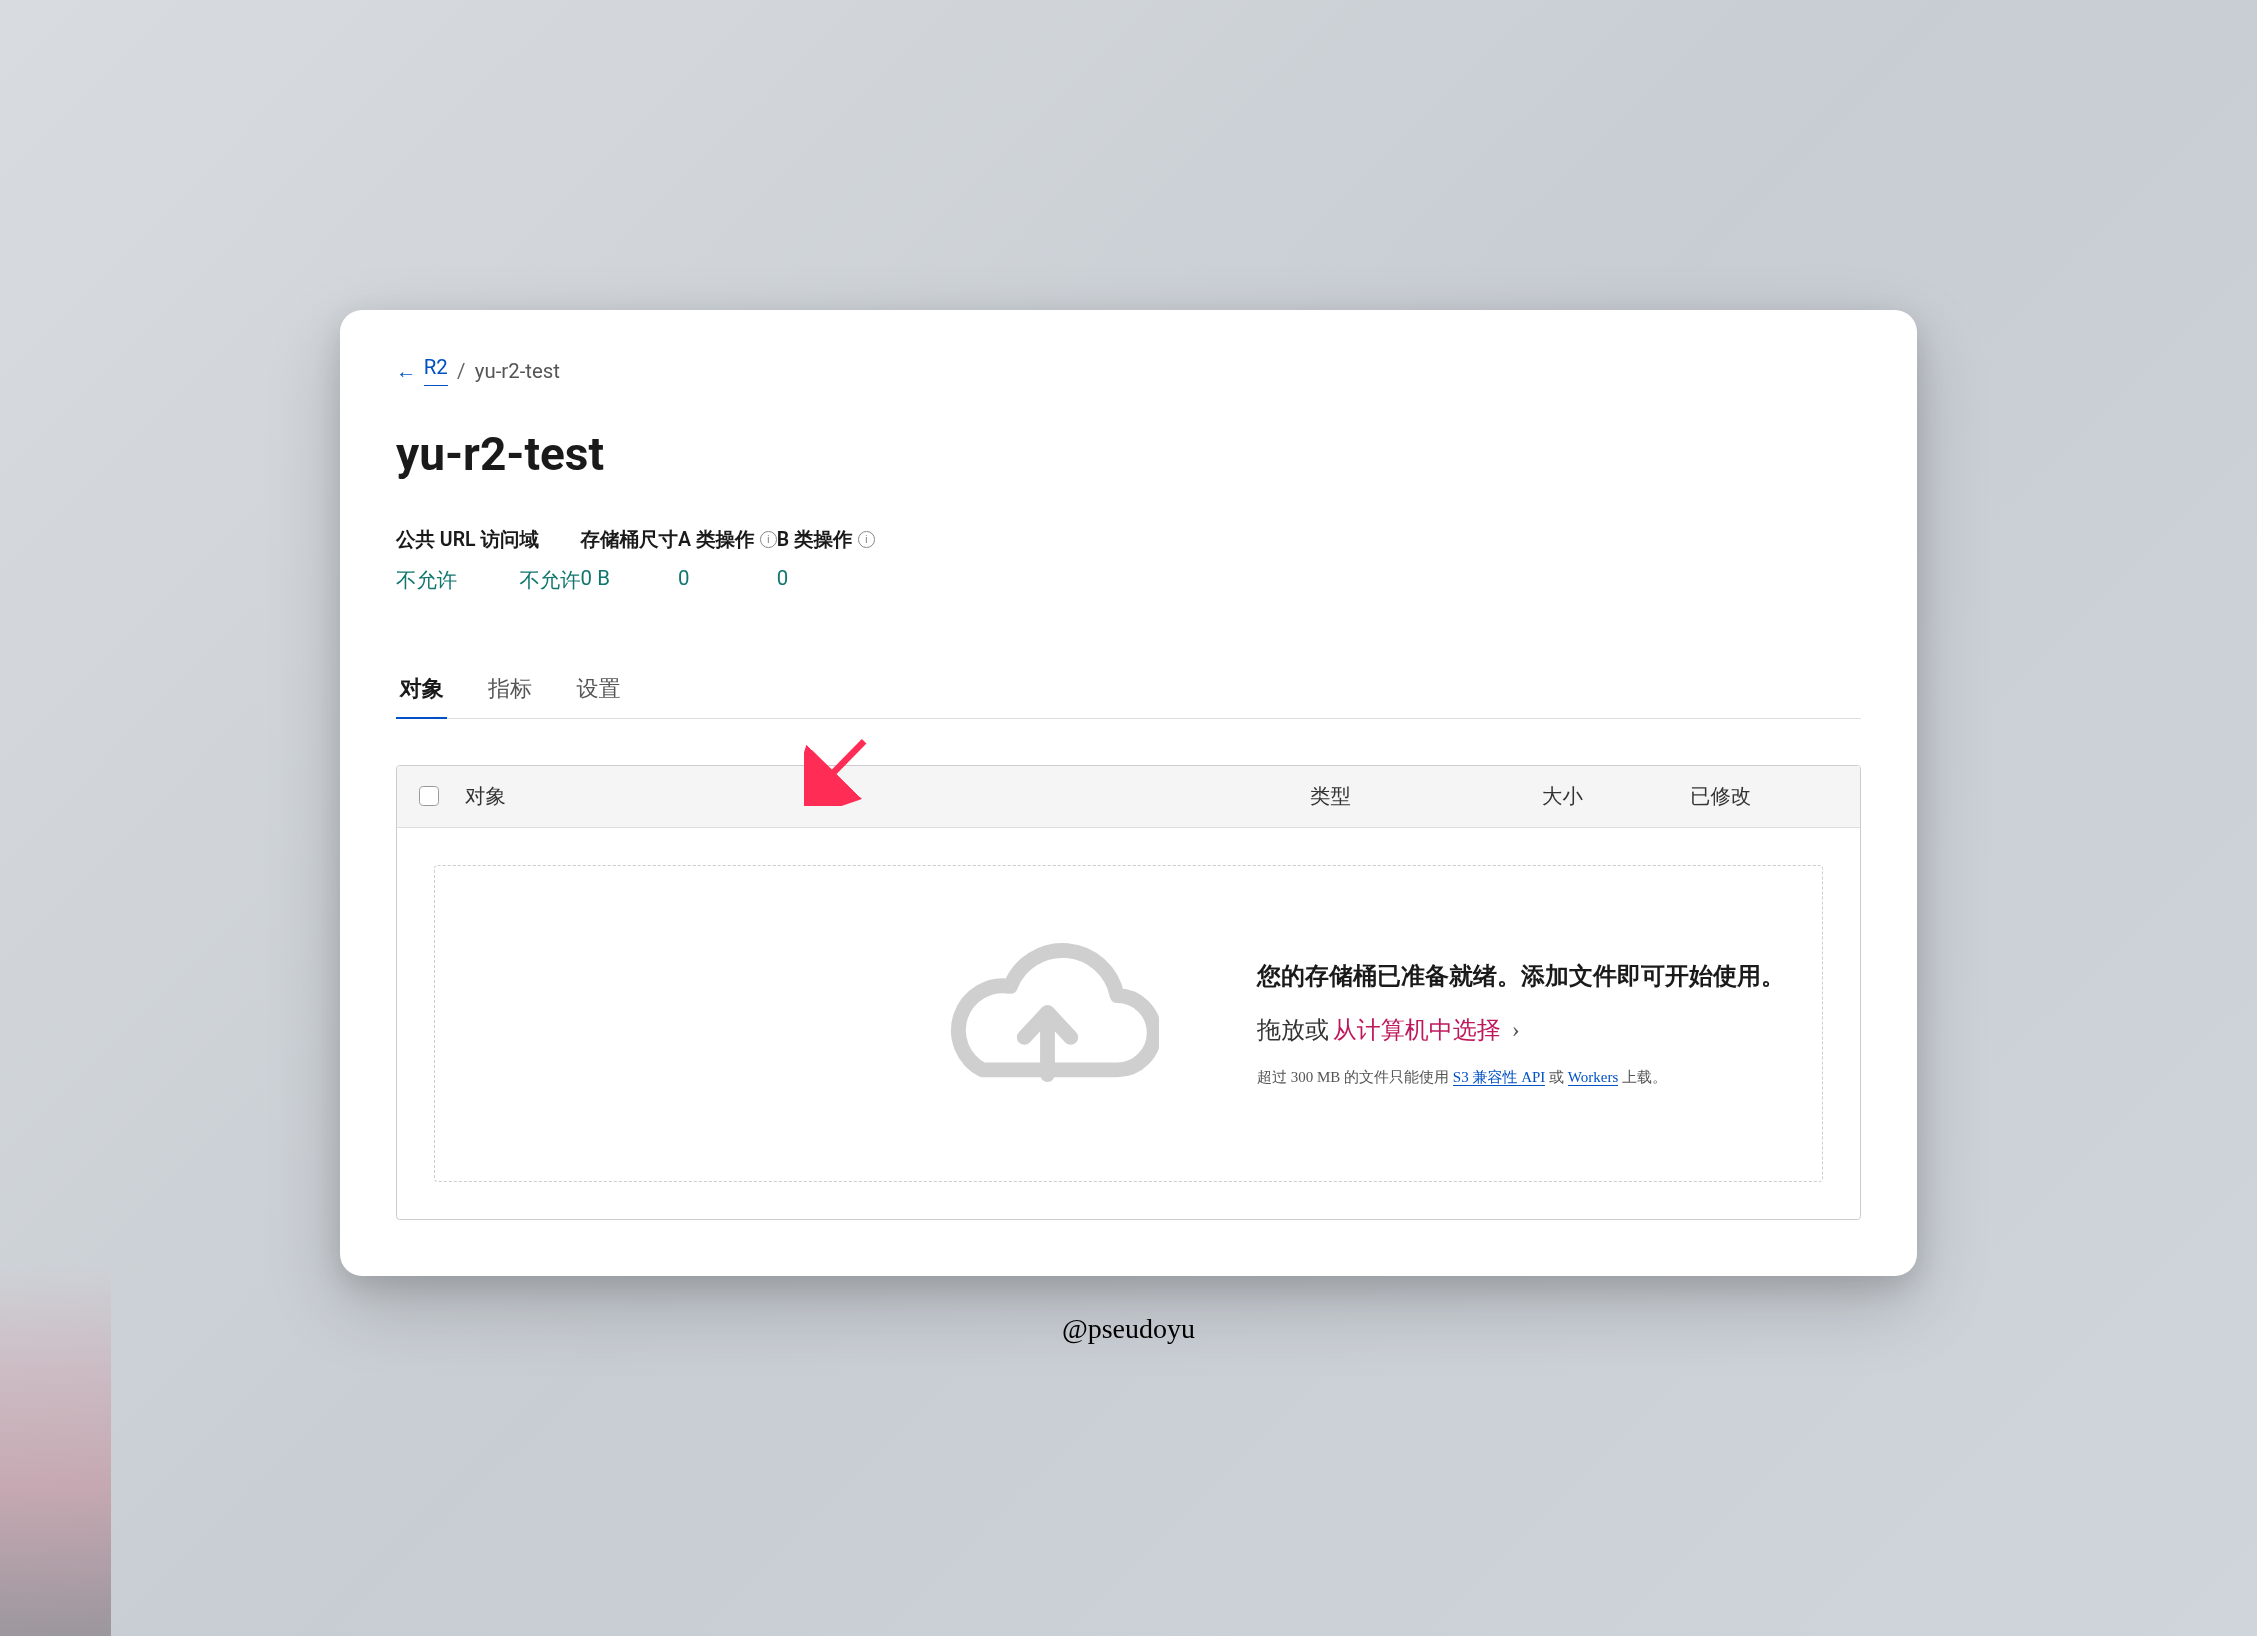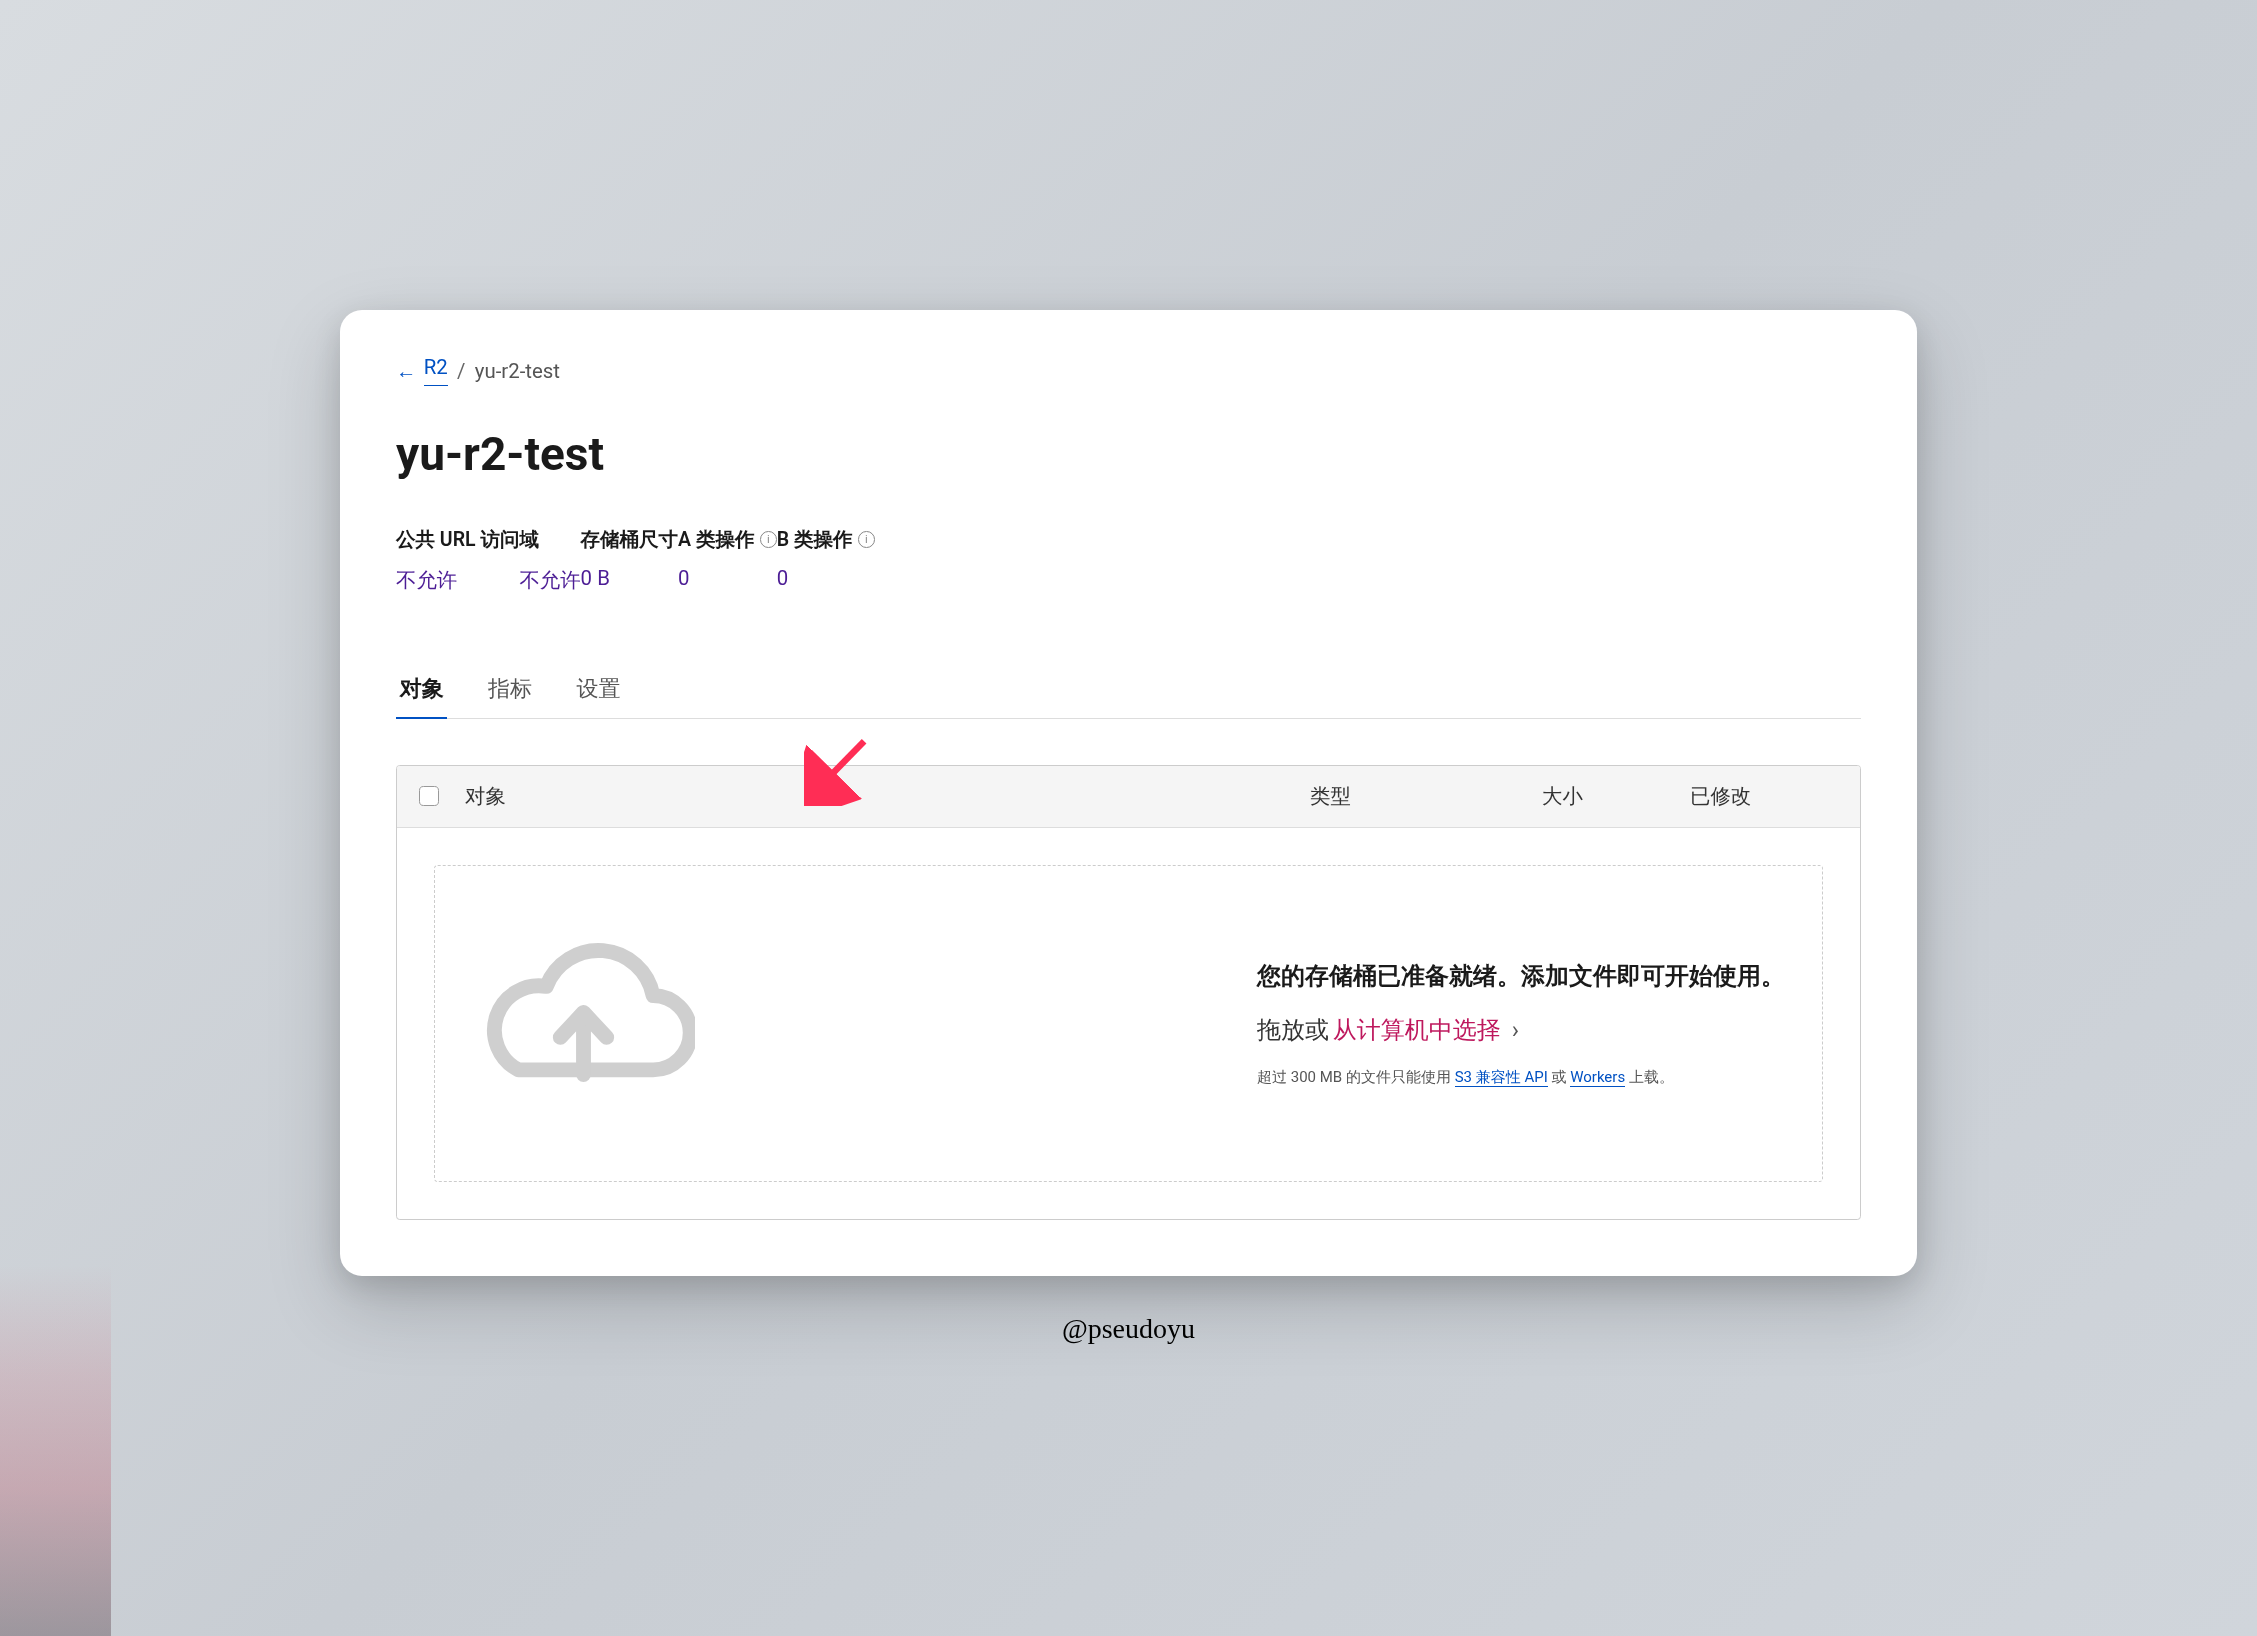--- a/index.html
+++ b/index.html
@@ -109,21 +109,21 @@
       border-radius: 50%;
       align-items: center;
       justify-content: center;
       font-size: 11px;
       color: #888;
       font-weight: normal;
     }
     
     .stat-value {
       font-size: 20.4px;
-      color: #4c1d95;
+      color: #0f766e;
     }
     
     .arrow-annotation {
       position: absolute;
       left: 464px;
       top: 422px;
       pointer-events: none;
     }
     
     .tabs {
@@ -184,21 +184,22 @@
     .th-modified { width: 148px; }
     
     .dropzone {
       margin: 37px;
       border: 1.9px dashed #ccc;
       border-radius: 3.7px;
       padding: 74px 37px;
       display: flex;
       align-items: center;
       gap: 98px;
-      justify-content: space-between;
+      justify-content: flex-end;
+      font-family: Liberation Serif, serif;
     }
     
     .cloud-icon {
       flex-shrink: 0;
     }
     
     .dropzone-text {
       display: flex;
       flex-direction: column;
       gap: 22px;

